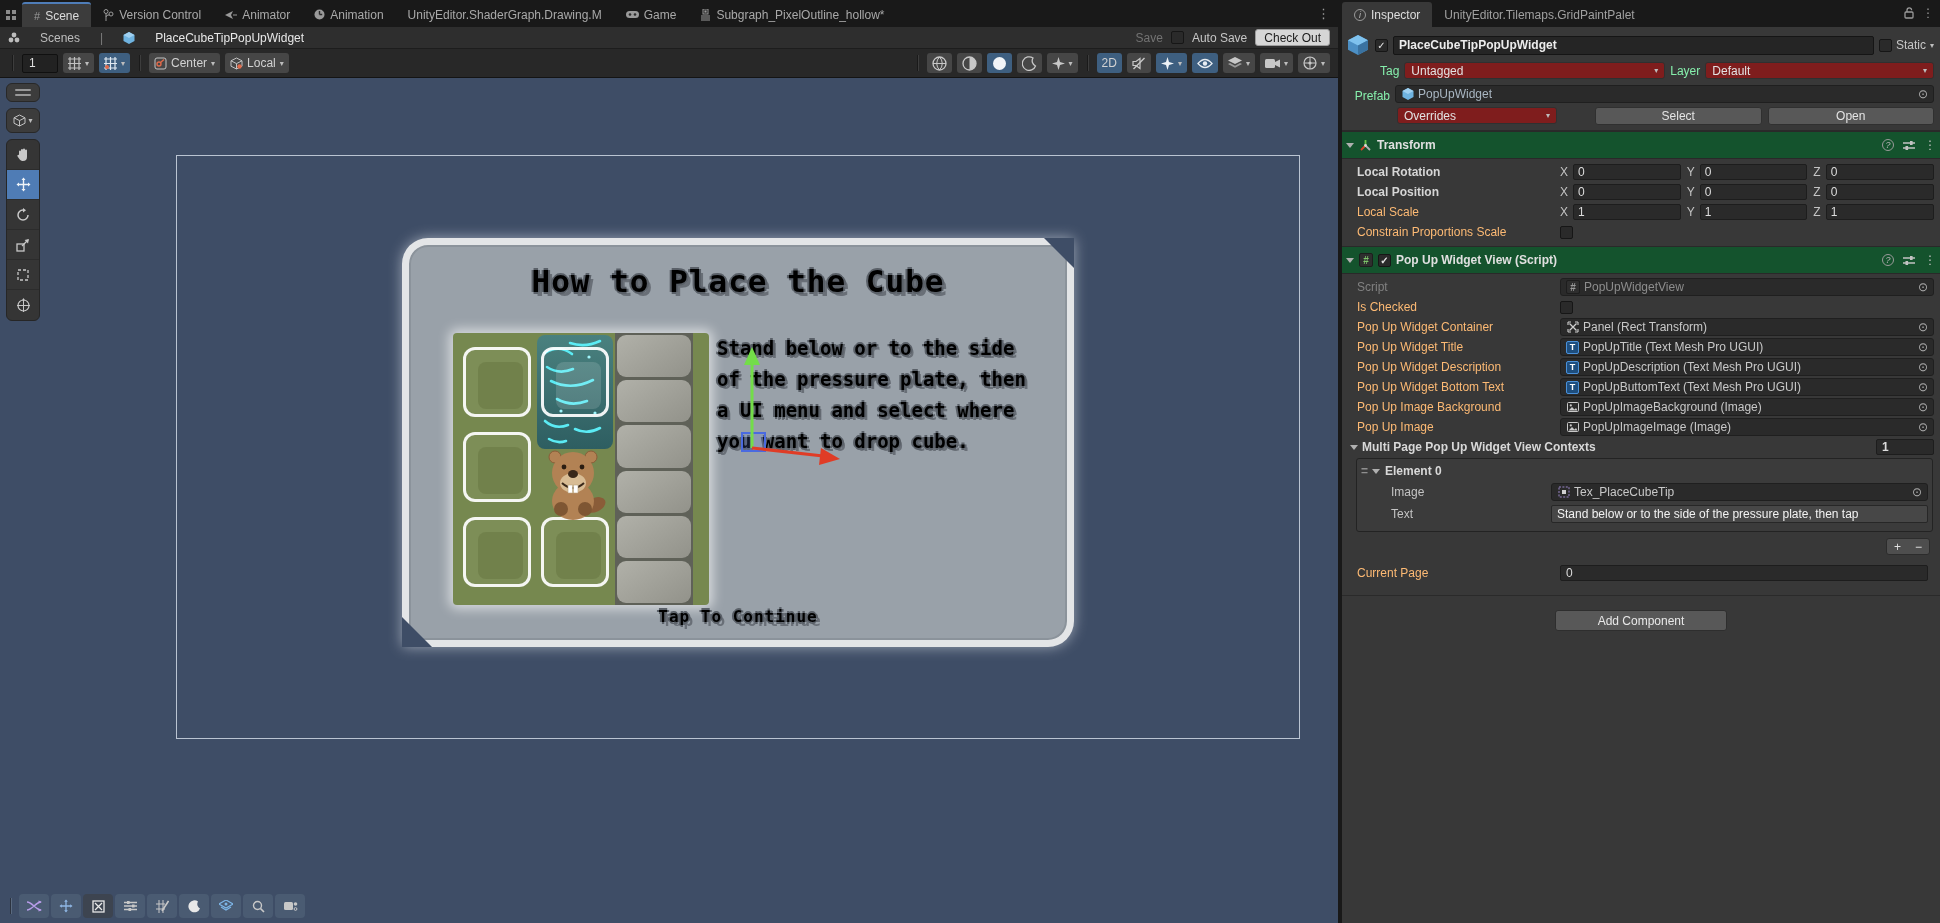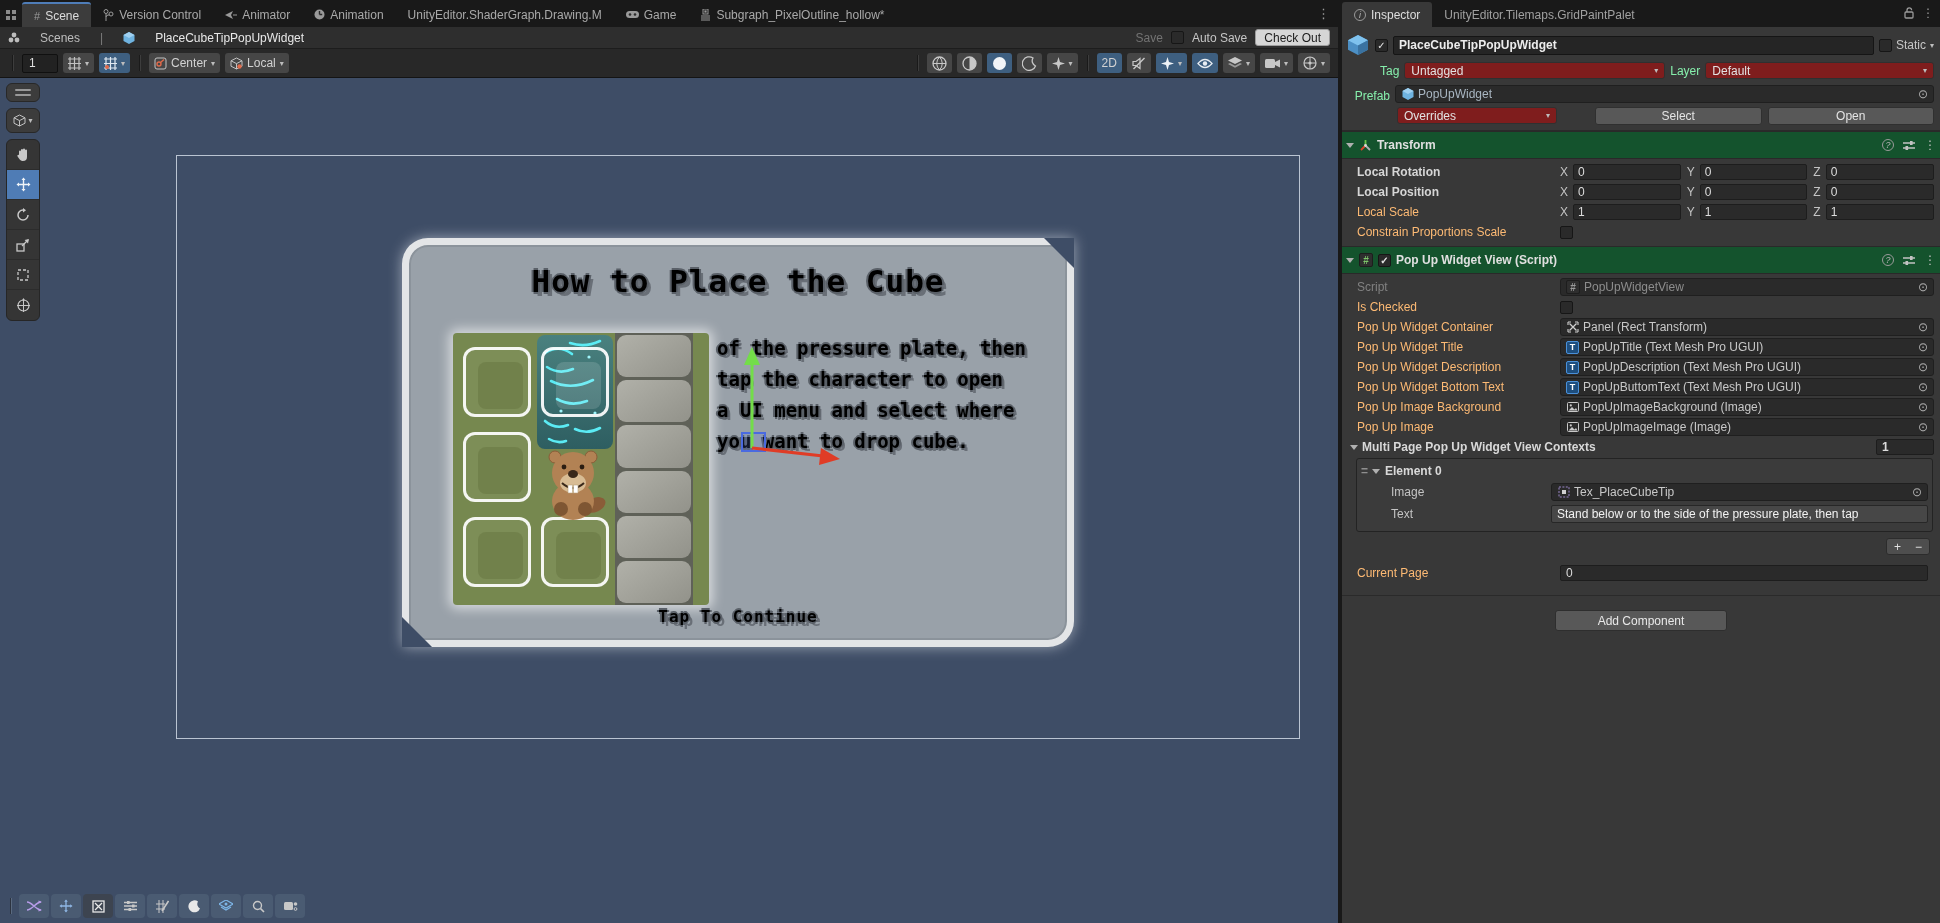--- a/index.html
+++ b/index.html
@@ -384,22 +384,22 @@
             <path d="M27 40 Q38 50 49 40" stroke="#39281a" stroke-width="2" fill="none"></path>
             <rect x="33" y="42" width="4.5" height="8" fill="#fff" stroke="#b9a27c" stroke-width="0.6"></rect>
             <rect x="38.5" y="42" width="4.5" height="8" fill="#fff" stroke="#b9a27c" stroke-width="0.6"></rect>
             <circle cx="26" cy="66" r="7" fill="#7e5633"></circle>
               <circle cx="50" cy="66" r="7" fill="#7e5633"></circle>
           </svg>
         </div>
       </div>
 
       <div class="popup-text pixeltxt">
+        <div>Stand below or to the side</div>
         <div>of the pressure plate, then</div>
-        <div>tap the character to open</div>
         <div>a UI menu and select where</div>
         <div>you want to drop cube.</div>
       </div>
       <div class="popup-bottom pixeltxt">Tap To Continue</div>
 
       <svg class="gizmo" width="672" height="409" viewBox="0 0 672 409">
         <rect x="333" y="188" width="23" height="18" fill="rgba(90,120,235,0.18)" stroke="#4a6ae0" stroke-width="2"></rect>
         <line x1="343" y1="203" x2="343" y2="118" stroke="#73dd49" stroke-width="3"></line>
         <polygon points="343,102 335,120 351,120" fill="#73dd49"></polygon>
         <line x1="343" y1="203" x2="414" y2="211" stroke="#e03c26" stroke-width="3"></line>

